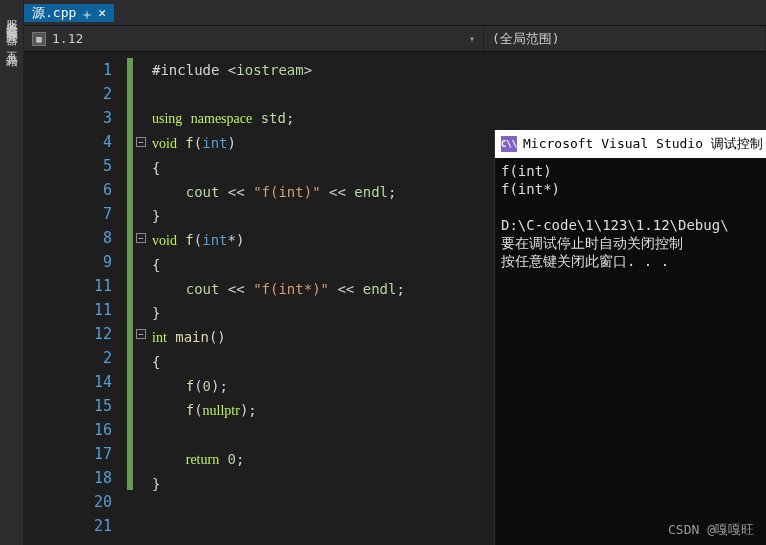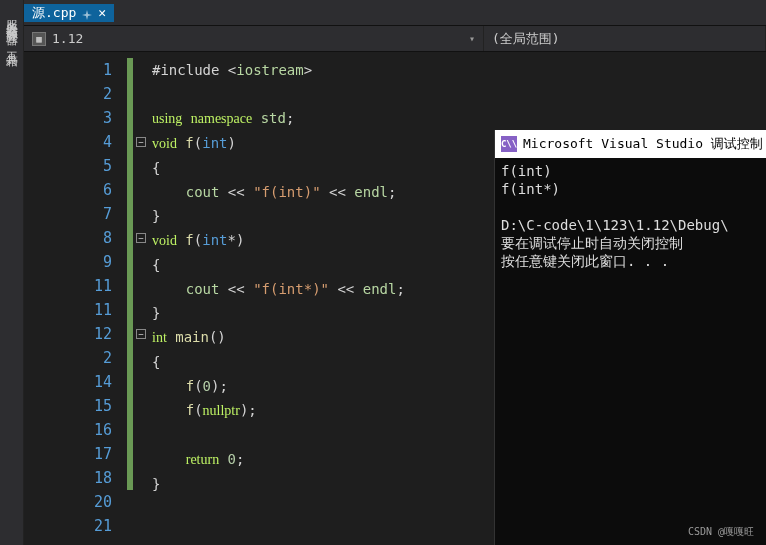--- a/index.html
+++ b/index.html
@@ -88,21 +88,21 @@
   .console .title {
     height:28px; background:#ffffff; color:#000; display:flex; align-items:center;
     gap:6px; padding:0 6px; font-size:13px; overflow:hidden; white-space:nowrap;
   }
   .console .title .cicon {
     width:16px; height:16px; background:#8661c5; display:flex; align-items:center;
     justify-content:center; color:#fff; font-size:9px; font-weight:bold;
   }
   .console .body { padding:4px 6px; color:#dedede; white-space:pre; line-height:18px; }
   .watermark {
-    position:absolute; right:12px; bottom:6px; color:#9a9a9a; font-size:10px;margin-top:28px;
+    position:absolute; right:12px; bottom:6px; color:#9a9a9a; font-size:13px;margin-top:28px;
   }
 </style>
 </head>
 <body>
 
 <div class="vside">
   <span class="vlabel">服务器资源管理器</span>
   <div class="gap"></div>
   <span class="vlabel">工具箱</span>
 </div>

